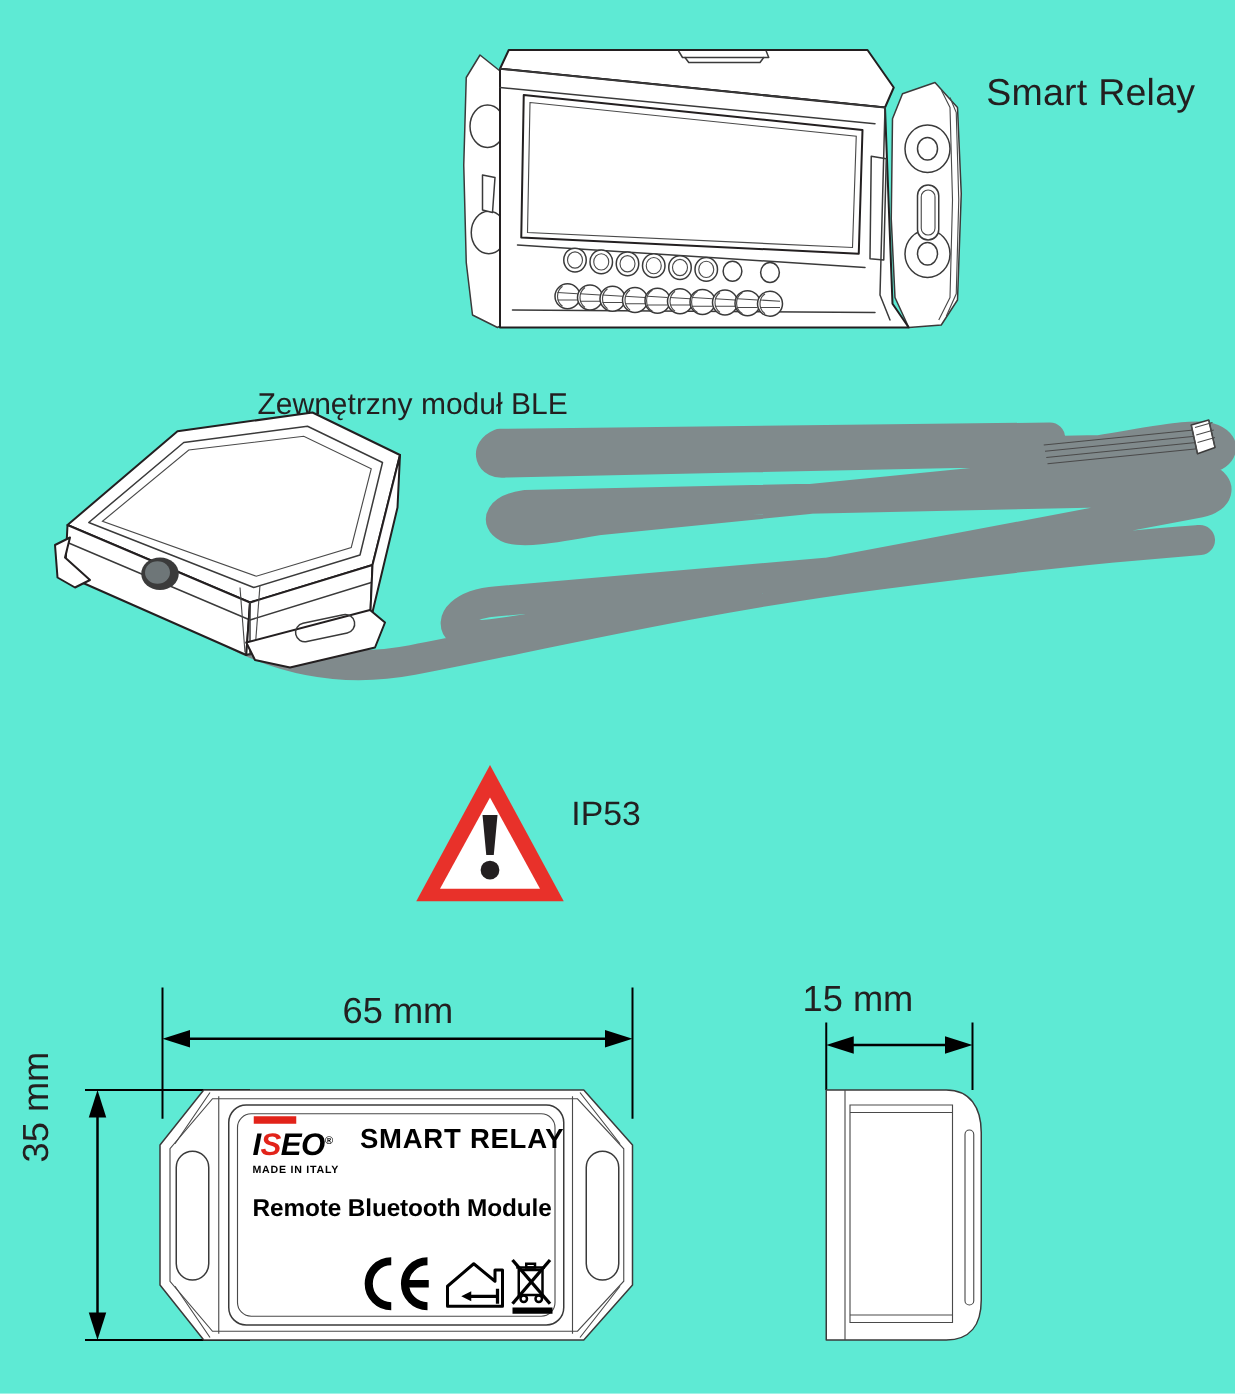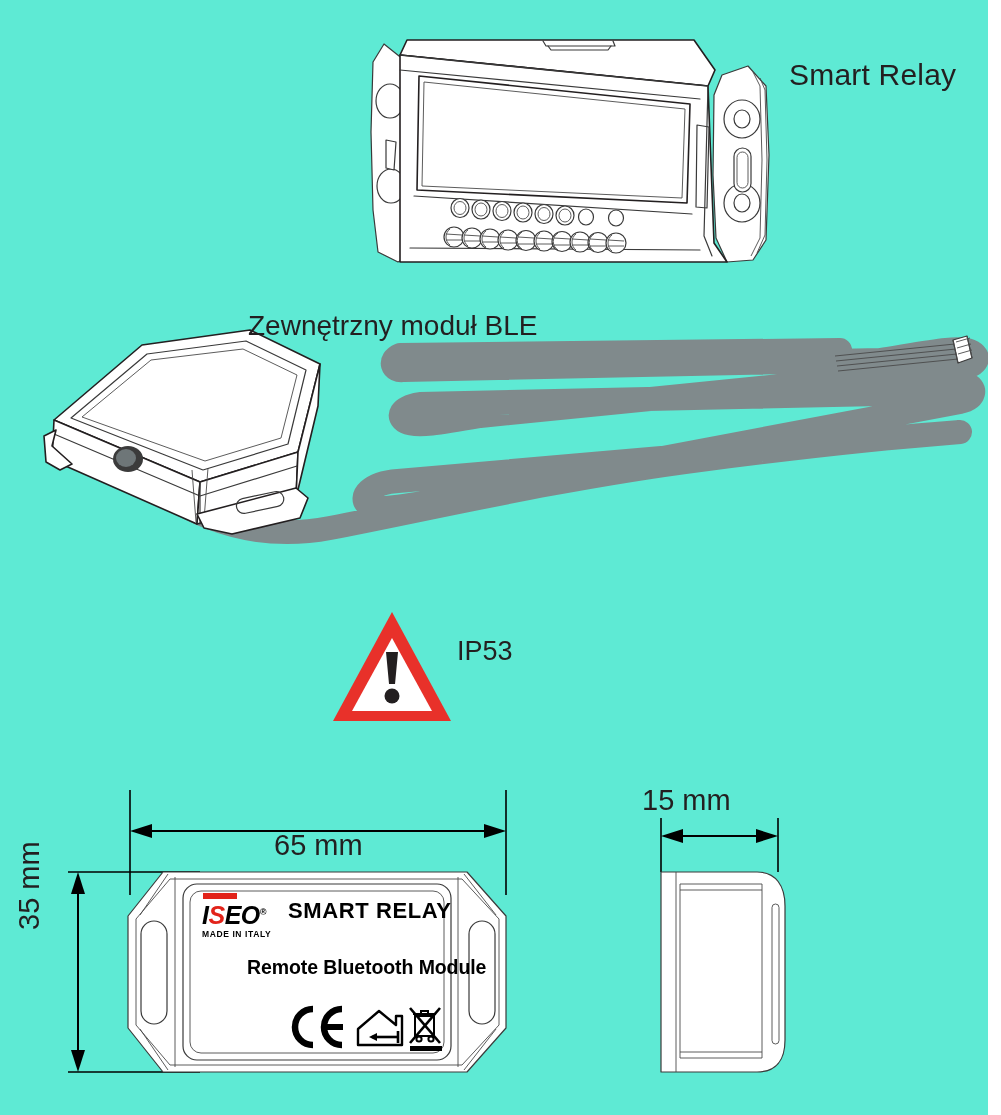--- a/index.html
+++ b/index.html
@@ -26,42 +26,41 @@
     left: 789px;
     top: 58px;
     font-size: 30px;
     letter-spacing: 0.2px;
     color: #231f20;
     white-space: nowrap;
   }
   .label-ble {
     left: 206px;
     top: 310px;
-    font-size: 28px;
+    font-size: 24px;
     color: #231f20;
     white-space: nowrap;
-    margin-left: 42px;
   }
   .warn-text {
     left: 457px;
     top: 630px;
     font-size: 27px;
     line-height: 42px;
     color: #231f20;
     white-space: nowrap;
   }
   .warn-text div { white-space: nowrap; }
 
   
   .dim-text {
     font-size: 29px;
     color: #231f20;
     white-space: nowrap;
   }
-  .dim-65 { left: 274px; top: 829px; }
+  .dim-65 { left: 274px; top: 793px; }
   .dim-15 { left: 642px; top: 784px; }
   .dim-35 {
     left: 13px;
     top: 930px;
     transform: rotate(-90deg);
     transform-origin: left top;
     font-size: 29px;
   }
 
   
@@ -133,21 +132,20 @@
   }
   .lbl-remote {
     position: absolute;
     left: 0px;
     top: 71px;
     font-size: 19.5px;
     font-weight: bold;
     letter-spacing: -0.1px;
     color: #000000;
     white-space: nowrap;
-    margin-left: 45px;
   }
   .cert-row {
     position: absolute;
     left: 84px;
     top: 118px;
     width: 160px;
     height: 48px;
   }
 </style>
 </head>

